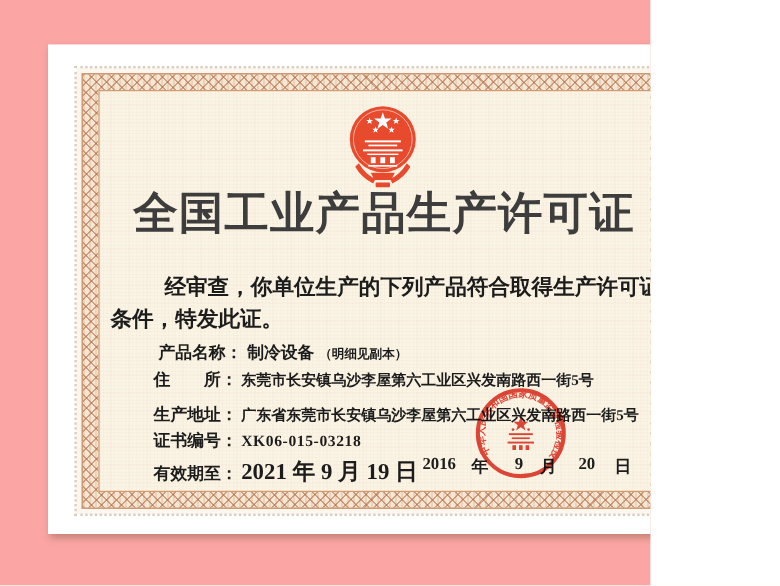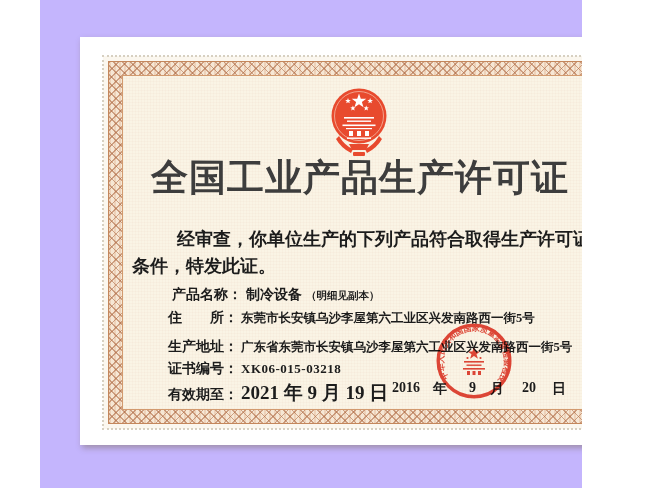--- a/index.html
+++ b/index.html
@@ -1,17 +1,17 @@
 <!DOCTYPE html>
 <html><head>
 <meta charset="utf-8">
 <style>
   html,body{margin:0;padding:0;}
   body{font-family:"Liberation Serif", serif; -webkit-font-smoothing:antialiased;}
-  .stage{position:relative;width:542px;height:488px;background:#c4b5fd;overflow:hidden;margin-left:40px;}
+  .stage{position:relative;width:542px;height:488px;background:#fca5a5;overflow:hidden;}
   .mat{position:absolute;left:40px;top:37px;width:560px;height:408px;background:#ffffff;
        box-shadow:2px 3px 6px rgba(90,70,20,.35);}
   .sheet{position:absolute;left:63px;top:56px;width:517px;height:373px;background:#fbf7ef;
        outline:2px dotted #d7d0c1;outline-offset:-1px;}
   .band{position:absolute;inset:5px;
        background:
          repeating-linear-gradient(45deg, rgba(173,103,64,.55) 0 1.2px, rgba(0,0,0,0) 1.2px 6px),
          repeating-linear-gradient(135deg, rgba(173,103,64,.55) 0 1.2px, rgba(0,0,0,0) 1.2px 6px),
          repeating-linear-gradient(90deg, rgba(214,153,112,.28) 0 2px, rgba(0,0,0,0) 2px 5px),
          #f6e7d5;

